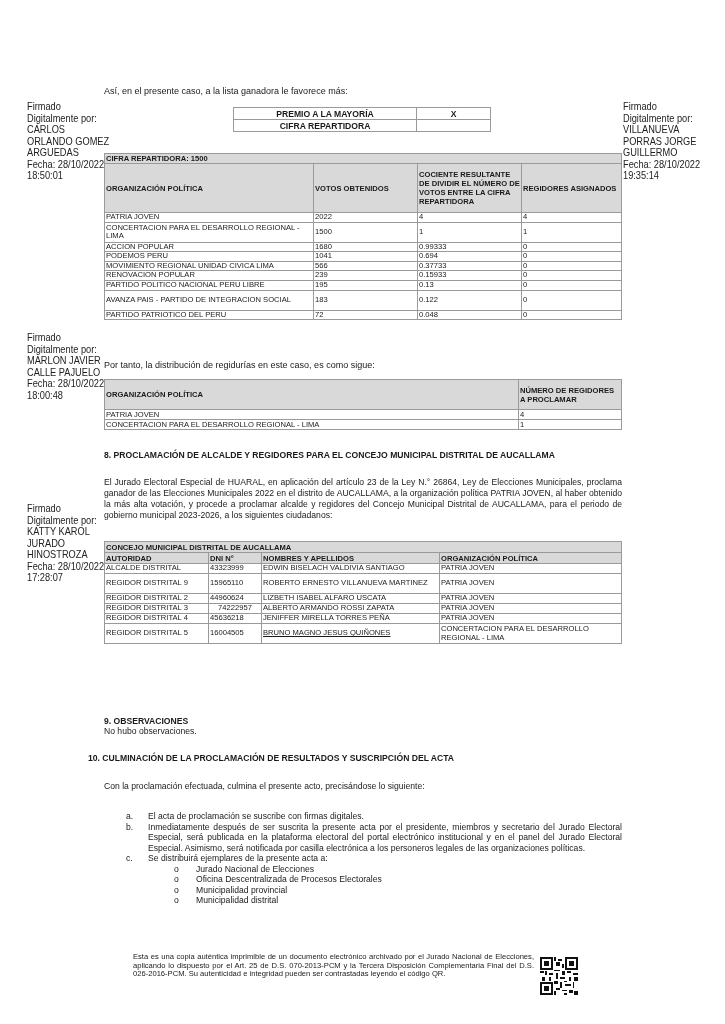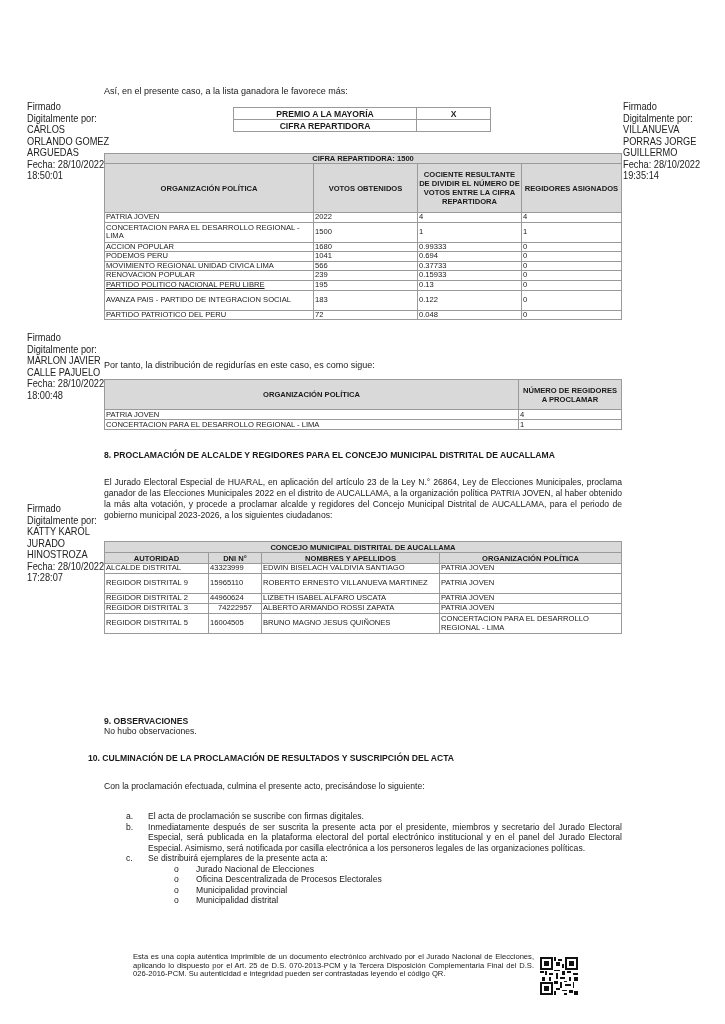--- a/index.html
+++ b/index.html
@@ -4,21 +4,21 @@
 <style>
   html, body { margin:0; padding:0; background:#ffffff; }
   body { width:725px; height:1024px; position:relative; overflow:hidden;
          font-family:"Liberation Sans", sans-serif; color:#1a1a1a; }
   .abs { position:absolute; }
   .p { font-size:9px; line-height:11px; }
   .sig { position:absolute; font-family:"Liberation Sans", sans-serif; font-size:10.5px; line-height:11.5px;
          color:#222; transform:scaleX(0.88); transform-origin:left top; white-space:nowrap; }
   table { border-collapse:collapse; font-size:7.6px; }
   td, th { border:1px solid #9a9a9a; padding:0 1px; vertical-align:middle; }
-  th { background:#d9d9d9; font-weight:bold; text-align:center; }
+  th { background:#d9d9d9; font-weight:bold; text-align:left; }
   .title-row th { background:#d9d9d9; }
   .lh { line-height:9px; }
   h3 { margin:0; font-size:8.6px; font-weight:bold; }
   .just { text-align:justify; }
   .list { position:absolute; font-size:8.6px; line-height:10.5px; }
   .list .row { display:flex; }
   .list .mk { width:22px; flex:none; }
   .list .sub { display:flex; padding-left:48px; }
   .list .sub .mk { width:22px; }
   .qr { position:absolute; left:540px; top:955px; width:38px; height:42px; }
@@ -120,21 +120,21 @@
         <td style="line-height: 8.6px; height: 8px;">0.37733</td>
         <td style="line-height: 8.6px; height: 8px;">0</td>
       </tr>
       <tr>
         <td style="line-height: 8.6px; height: 8px;">RENOVACION POPULAR</td>
         <td style="line-height: 8.6px; height: 8px;">239</td>
         <td style="line-height: 8.6px; height: 8px;">0.15933</td>
         <td style="line-height: 8.6px; height: 8px;">0</td>
       </tr>
       <tr>
-        <td style="line-height: 8.6px; height: 8px; text-decoration: underline;">PARTIDO POLITICO NACIONAL PERU LIBRE</td>
+        <td style="line-height: 8.6px; height: 8px;">PARTIDO POLITICO NACIONAL PERU LIBRE</td>
         <td style="line-height: 8.6px; height: 8px;">195</td>
         <td style="line-height: 8.6px; height: 8px;">0.13</td>
         <td style="line-height: 8.6px; height: 8px;">0</td>
       </tr>
       <tr>
         <td style="line-height: 8.6px; height: 19px;">AVANZA PAIS - PARTIDO DE INTEGRACION SOCIAL</td>
         <td style="line-height: 8.6px; height: 19px;">183</td>
         <td style="line-height: 8.6px; height: 19px;">0.122</td>
         <td style="line-height: 8.6px; height: 19px;">0</td>
       </tr>
@@ -200,23 +200,29 @@
         <td style="line-height: 8.6px; height: 9px;">LIZBETH ISABEL ALFARO USCATA</td>
         <td style="line-height: 8.6px; height: 9px;">PATRIA JOVEN</td>
       </tr>
       <tr>
         <td style="line-height: 8.6px; height: 9px;">REGIDOR DISTRITAL 3</td>
         <td style="line-height: 8.6px; height: 9px; text-align: center;">74222957</td>
         <td style="line-height: 8.6px; height: 9px;">ALBERTO ARMANDO ROSSI ZAPATA</td>
         <td style="line-height: 8.6px; height: 9px;">PATRIA JOVEN</td>
       </tr>
       <tr>
+        <td style="line-height: 8.6px; height: 9px;">REGIDOR DISTRITAL 4</td>
+        <td style="line-height: 8.6px; height: 9px;">45636218</td>
+        <td style="line-height: 8.6px; height: 9px;">JENIFFER MIRELLA TORRES PEÑA</td>
+        <td style="line-height: 8.6px; height: 9px;">PATRIA JOVEN</td>
+      </tr>
+      <tr>
         <td style="line-height: 8.6px; height: 19px;">REGIDOR DISTRITAL 5</td>
         <td style="line-height: 8.6px; height: 19px;">16004505</td>
-        <td style="line-height: 8.6px; height: 19px;">BRUNO MAGNO JESUS QUIÑONES</td>
+        <td style="line-height: 8.6px; height: 19px; text-decoration: underline;">BRUNO MAGNO JESUS QUIÑONES</td>
         <td style="line-height: 8.6px; height: 19px;">CONCERTACION PARA EL DESARROLLO REGIONAL - LIMA</td>
       </tr>
     </tbody>
 </table>
 
 <h3 class="abs" style="left:104px;top:716px;">9. OBSERVACIONES</h3>
 <div class="abs p" style="left:104px;top:726px;font-size:8.6px;">No hubo observaciones.</div>
 
 <h3 class="abs" style="left:88px;top:753px;">10. CULMINACIÓN DE LA PROCLAMACIÓN DE RESULTADOS Y SUSCRIPCIÓN DEL ACTA</h3>
 <div class="abs p" style="left:104px;top:781px;font-size:8.6px;">Con la proclamación efectuada, culmina el presente acto, precisándose lo siguiente:</div>

